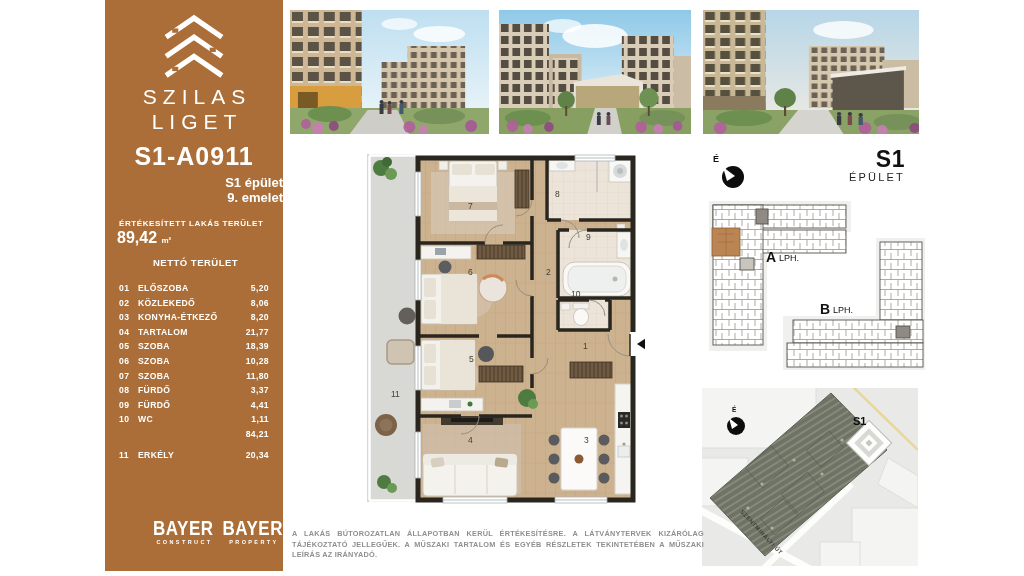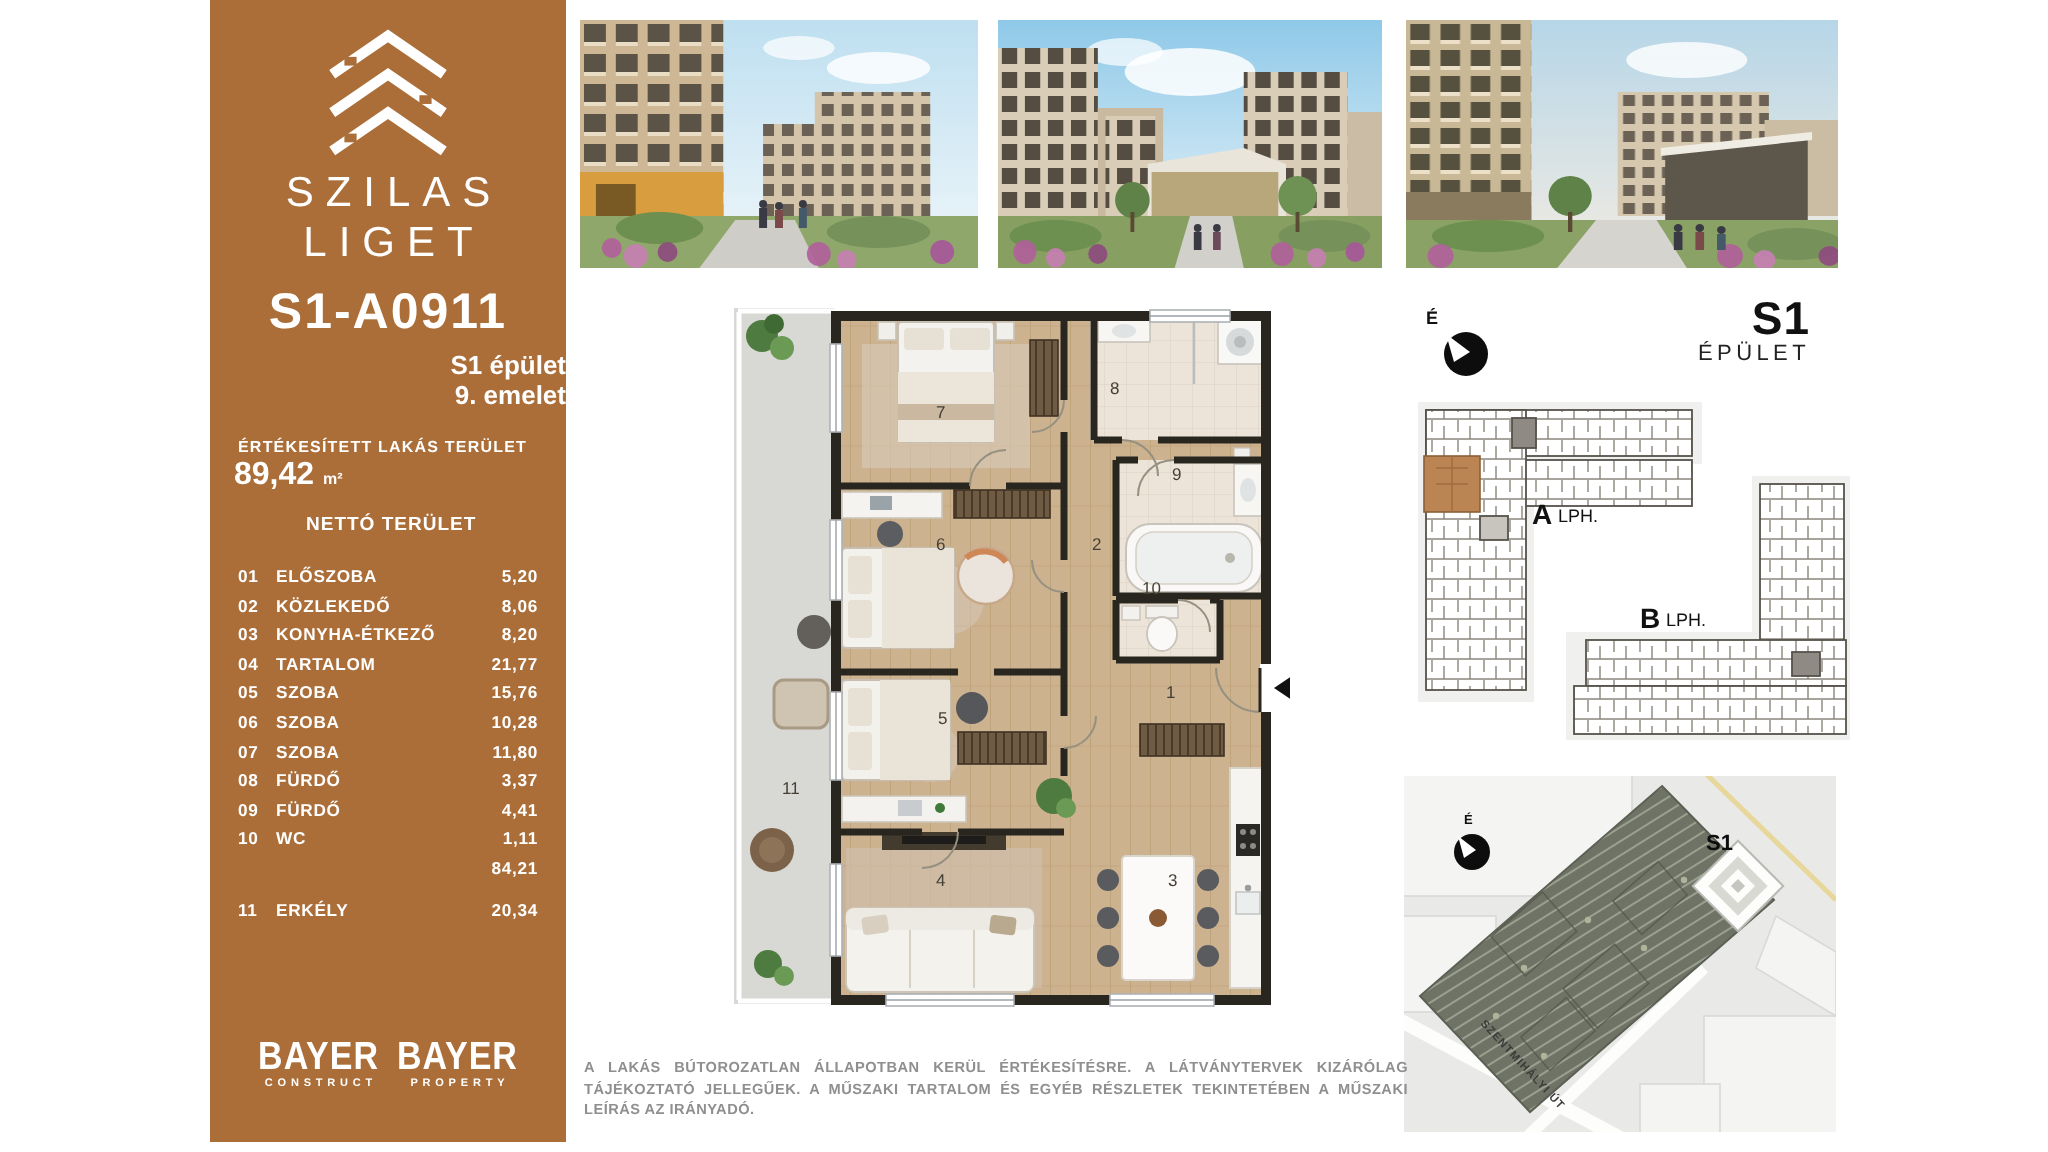--- a/index.html
+++ b/index.html
@@ -14,21 +14,21 @@
   .sub{font-size:13px;font-weight:bold;line-height:15px;text-align:right;}
   .lbl{font-size:8px;font-weight:bold;letter-spacing:.6px;}
   .bigval{font-size:16px;font-weight:bold;}
   .unit-sup{font-size:8px;font-weight:bold;}
   .nettable{left:14px;width:150px;}
   .nrow{display:flex;justify-content:space-between;font-size:9.5px;font-weight:bold;letter-spacing:.5px;padding-left:34px;}
   .t-row{display:flex;font-size:8.6px;font-weight:bold;letter-spacing:.35px;line-height:14.6px;}
   .t-num{width:19px;text-align:left;}
   .t-name{flex:1;text-align:left;}
   .t-val{text-align:center;}
-  .logos{left:0;width:178px;top:521px;display:flex;justify-content:center;gap:9px;}
+  .logos{left:0;width:178px;top:521px;display:flex;justify-content:center;gap:9px;padding-left:24px;}
   .logo-block{text-align:center;}
   .logo-name{font-size:17px;font-weight:bold;letter-spacing:.5px;line-height:16px;transform:scaleY(1.15);}
   .logo-div{font-size:5.5px;font-weight:bold;letter-spacing:2.4px;text-indent:2.4px;margin-top:2px;}
   
   .s1block{left:808px;top:148px;width:97px;text-align:right;color:#111;}
   .s1code{font-size:23px;font-weight:bold;line-height:22px;letter-spacing:.5px;}
   .s1word{font-size:11px;letter-spacing:2.2px;line-height:14px;color:#222;}
   
   .disclaimer{left:292px;top:522px;width:412px;font-size:7.3px;line-height:10.5px;
               letter-spacing:.25px;color:#8f8f8f;text-align:justify;font-weight:bold;}
@@ -92,21 +92,21 @@
           <span class="t-val">8,20</span>
         </div>
       <div class="t-row">
           <span class="t-num">04</span>
           <span class="t-name">TARTALOM</span>
           <span class="t-val">21,77</span>
         </div>
       <div class="t-row">
           <span class="t-num">05</span>
           <span class="t-name">SZOBA</span>
-          <span class="t-val">15,76</span>
+          <span class="t-val">18,39</span>
         </div>
       <div class="t-row">
           <span class="t-num">06</span>
           <span class="t-name">SZOBA</span>
           <span class="t-val">10,28</span>
         </div>
       <div class="t-row">
           <span class="t-num">07</span>
           <span class="t-name">SZOBA</span>
           <span class="t-val">11,80</span>

